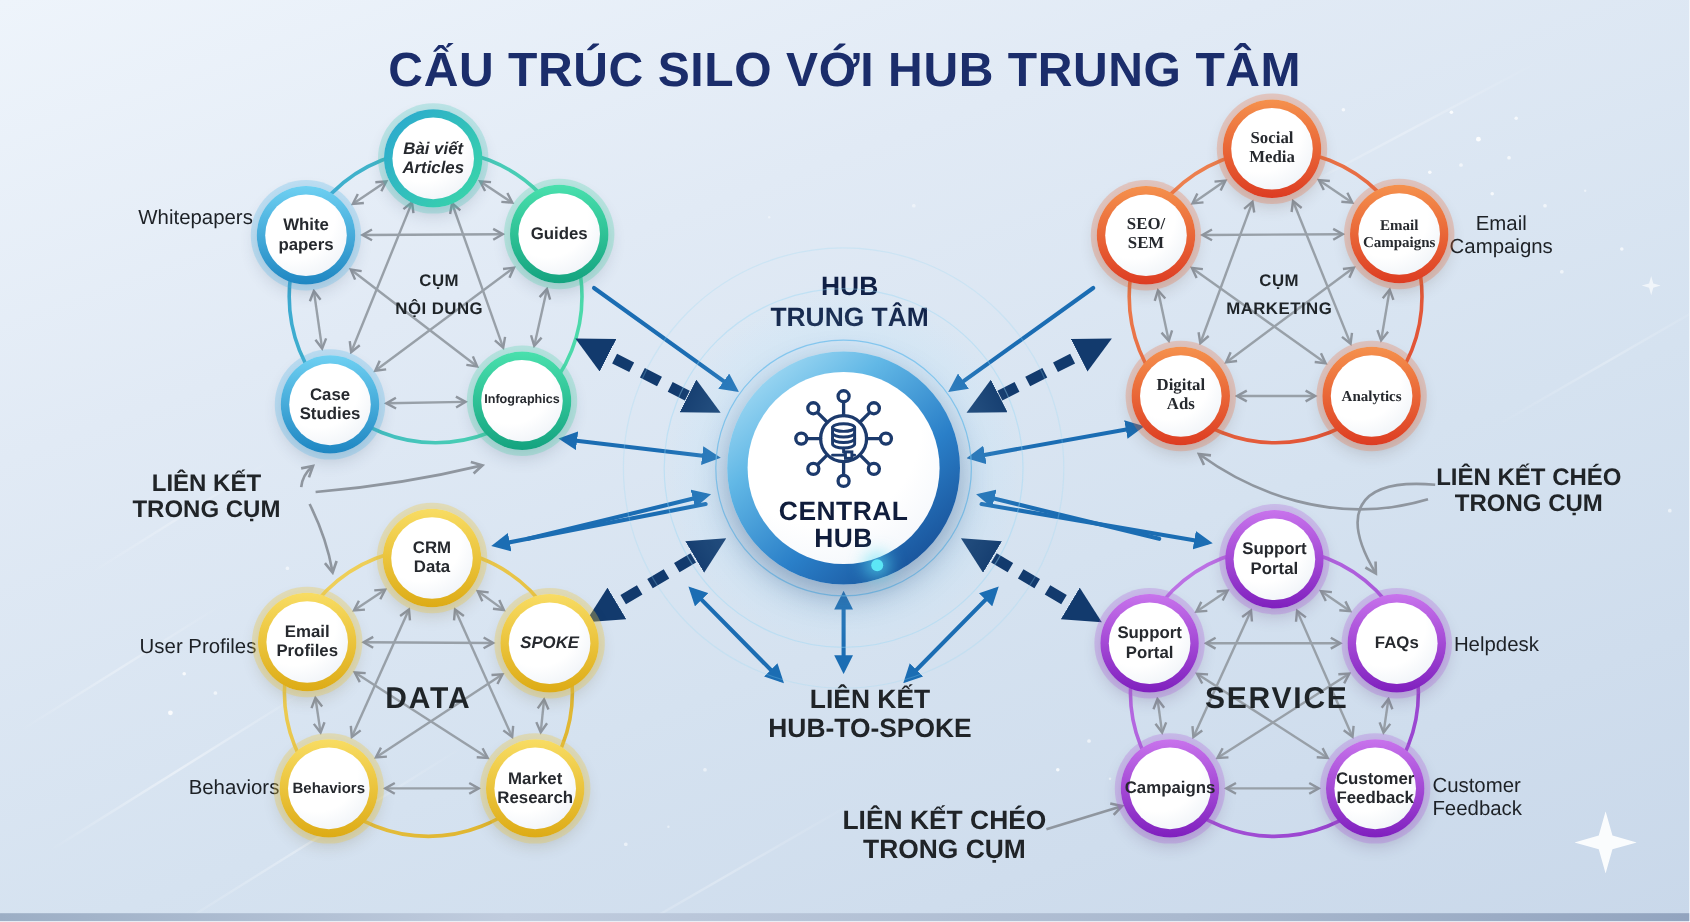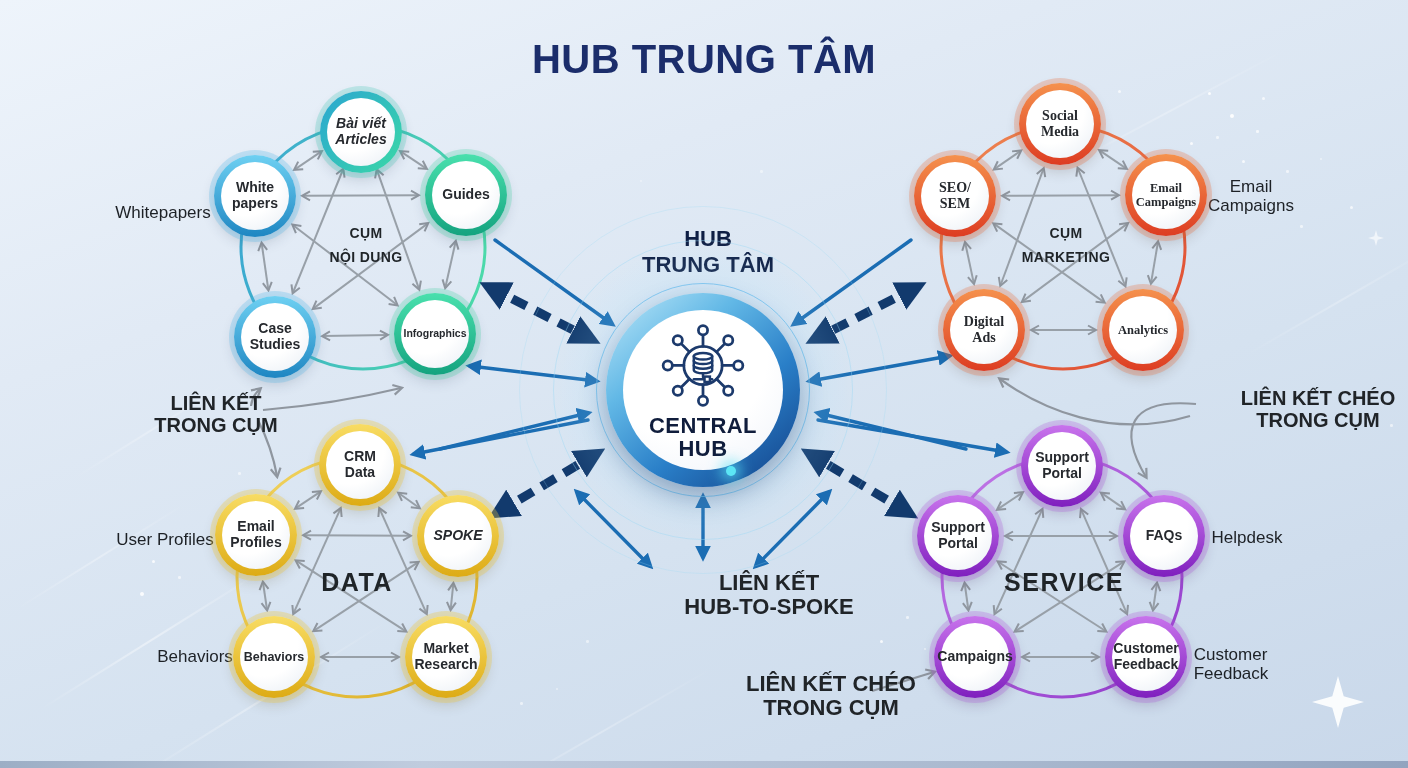--- a/index.html
+++ b/index.html
@@ -46,21 +46,21 @@
   .ring-purple{background:linear-gradient(180deg,#c873ec,#7f1fbe);box-shadow:0 0 0 5px rgba(175,95,220,.28),0 6px 14px rgba(55,25,80,.22);}
 
   
   .ext-label{position:absolute;transform:translate(-50%,-50%);font-size:17px;color:#1d2126;
     text-align:center;line-height:19px;white-space:nowrap;z-index:5;}
   .ext-label span{display:block;}
   .ext-label.left-align{text-align:left;}
 
   
   .annotation{position:absolute;transform:translate(-50%,-50%);font-weight:800;color:#202428;
-    text-align:center;white-space:nowrap;z-index:5;margin-left:44px;}
+    text-align:center;white-space:nowrap;z-index:5;}
   .annotation span{display:block;}
   .annotation.sz20{font-size:20px;line-height:22px;}
   .annotation.sz22{font-size:22px;line-height:24px;}
 
   
   .hub{position:absolute;left:703px;top:390px;z-index:7;}
   .hub>div{position:absolute;left:0;top:0;transform:translate(-50%,-50%);border-radius:50%;}
   .hub-glow{width:330px;height:330px;background:radial-gradient(circle,rgba(160,225,255,.5) 0%,rgba(160,225,255,0) 66%);}
   .hub-halo1{width:300px;height:300px;border:1px solid rgba(150,215,245,.4);}
   .hub-halo2{width:368px;height:368px;border:1px solid rgba(150,215,245,.26);}
@@ -221,21 +221,21 @@
 
     <g id="dashed-arrows" fill="none" stroke="#123a6d" stroke-width="9" stroke-dasharray="16 10">
       <path d="M489,287 L591,339" marker-start="url(#mN)" marker-end="url(#mN)"></path>
       <path d="M917,287 L815,339" marker-start="url(#mN)" marker-end="url(#mN)"></path>
       <path d="M497,513 L596,454" marker-start="url(#mN)" marker-end="url(#mN)"></path>
       <path d="M909,513 L810,454" marker-start="url(#mN)" marker-end="url(#mN)"></path>
     </g>
   </svg>
 
   <div class="title">
-    <div>HUB TRUNG TÂM</div>
+    <div>CẤU TRÚC SILO VỚI HUB TRUNG TÂM</div>
   </div>
 
   <div class="hub-top-label">
     <span>HUB</span>
     <span>TRUNG TÂM</span>
   </div>
 
   <div id="nodes-layer">
       <div class="node ring-teal" style="left: 320px; top: 91px; font-style: italic;">
         <div class="node-inner" style="font-size: 14px;">
@@ -390,21 +390,21 @@
         </g>
       </svg>
       <div class="hub-text">
         <span>CENTRAL</span>
         <span>HUB</span>
       </div>
     </div>
     <div class="cyan-dot"></div>
   </div>
 
-  <div class="ext-label" style="left:163px;top:212px">
+  <div class="ext-label" style="left:163px;top:181px">
     <span>Whitepapers</span>
   </div>
   <div class="ext-label" style="left:1251px;top:196px">
     <span>Email</span>
     <span>Campaigns</span>
   </div>
   <div class="ext-label" style="left:165px;top:539px">
     <span>User Profiles</span>
   </div>
   <div class="ext-label" style="left:195px;top:656px">

